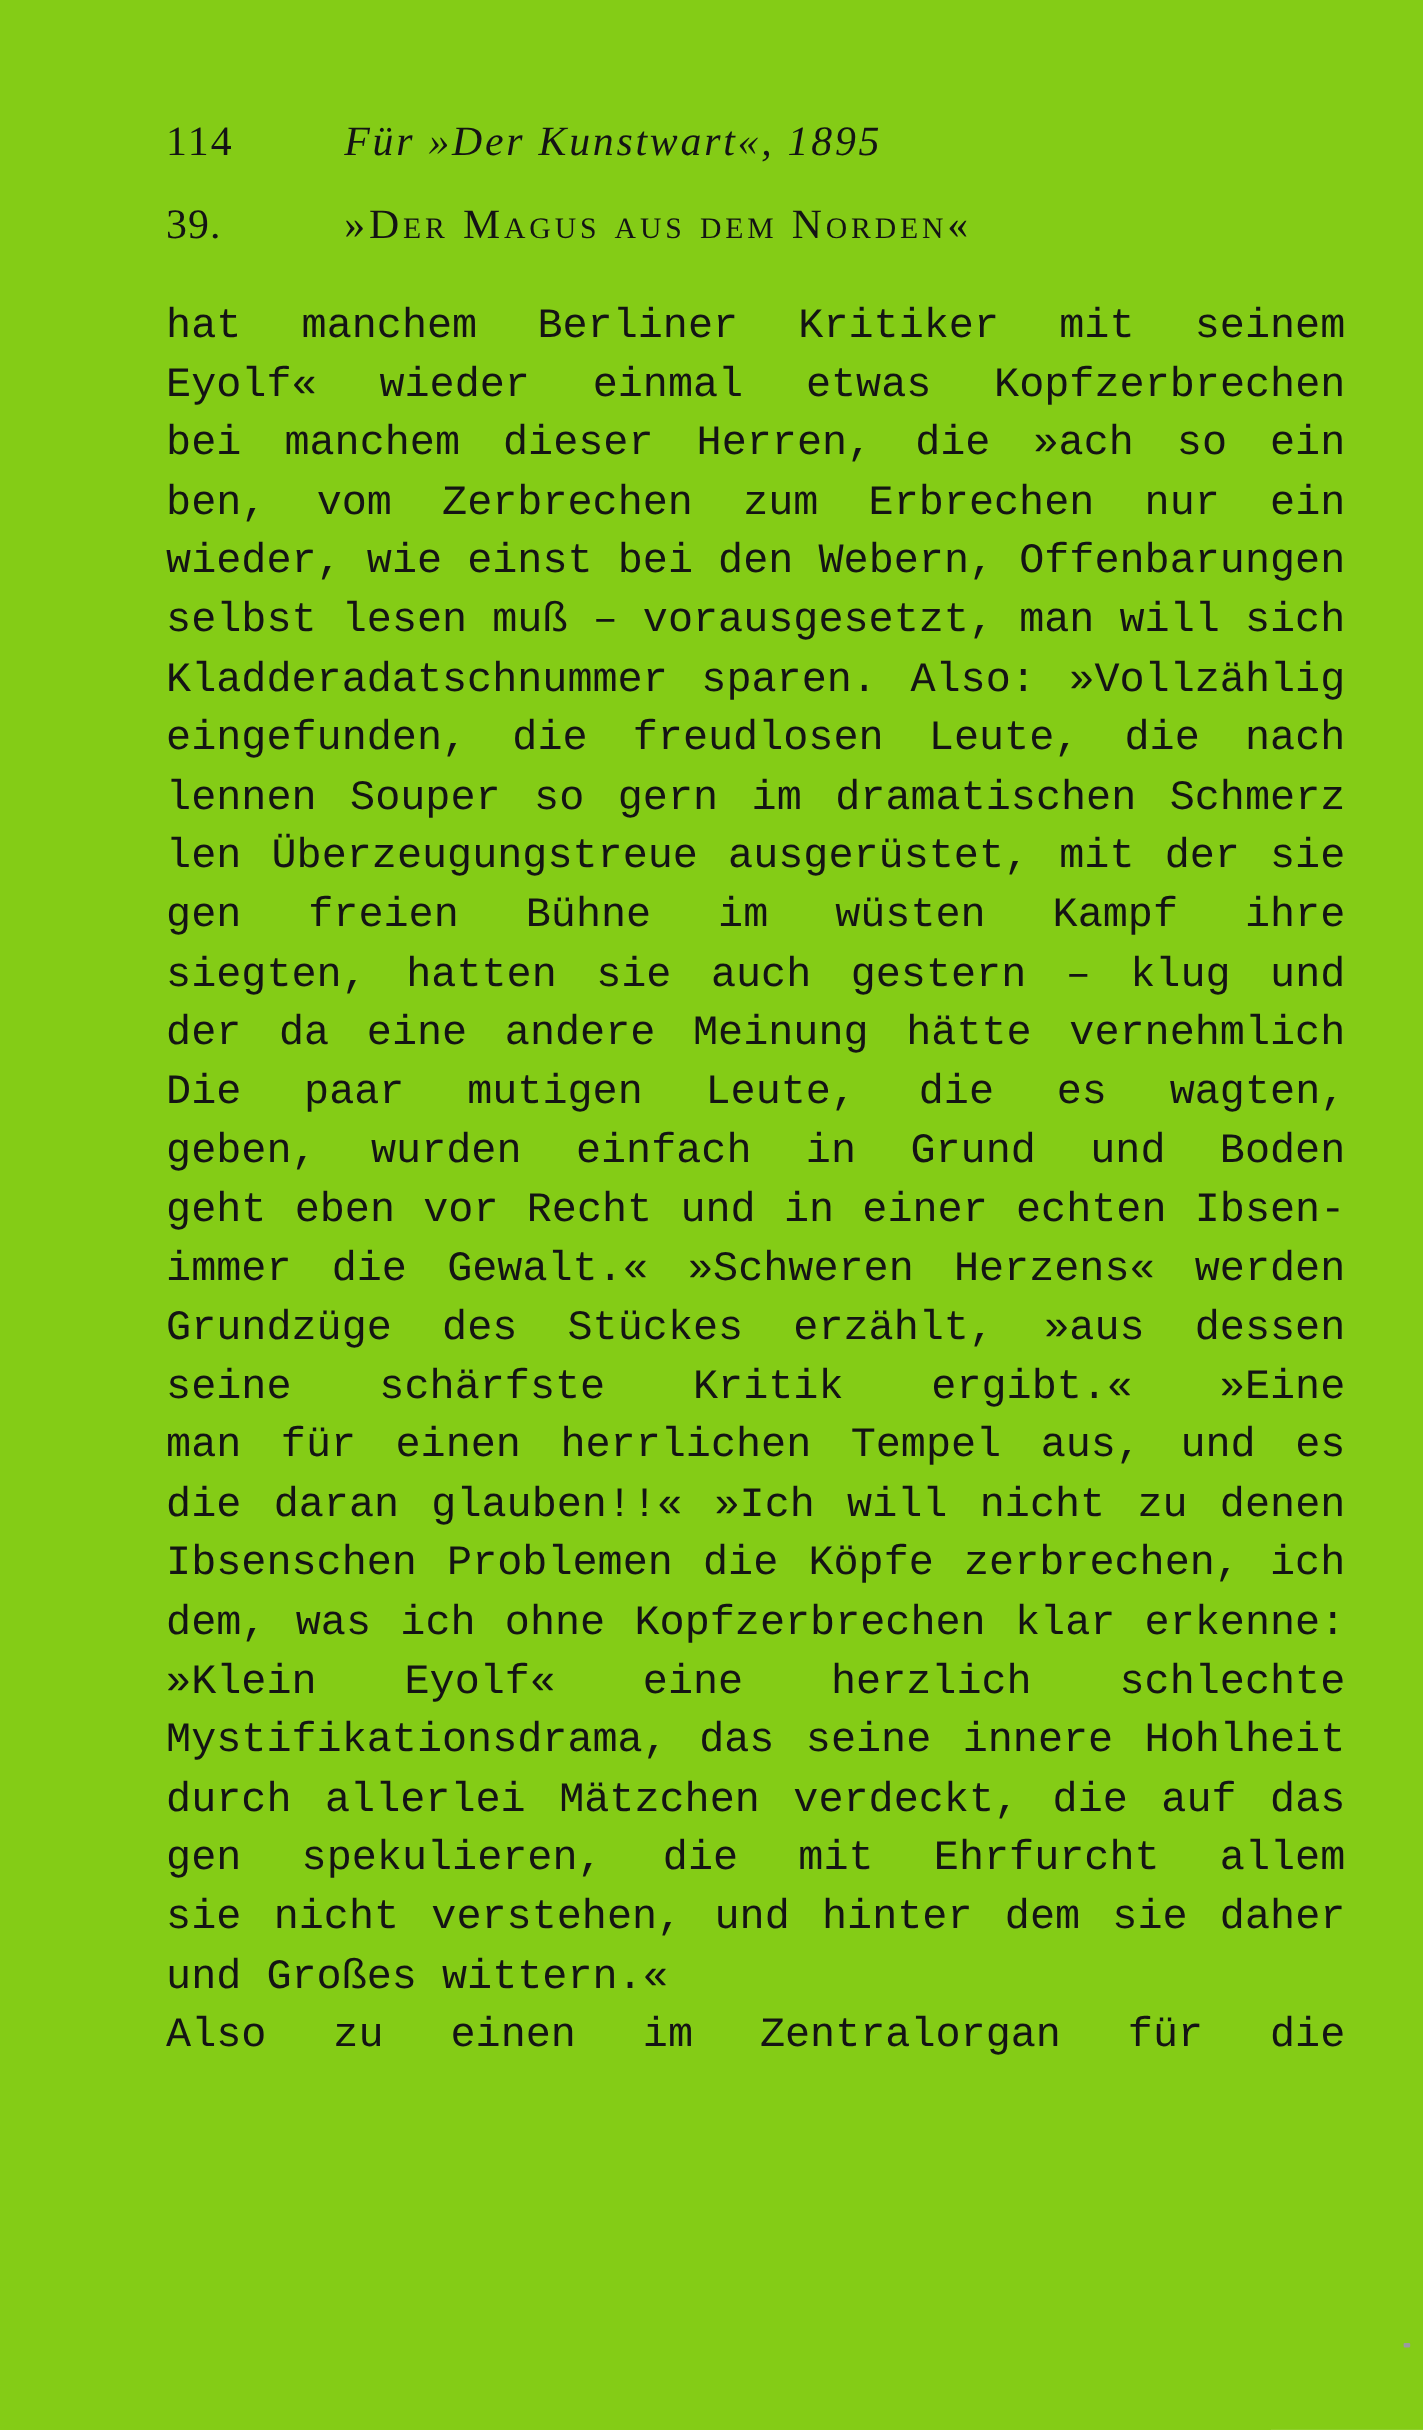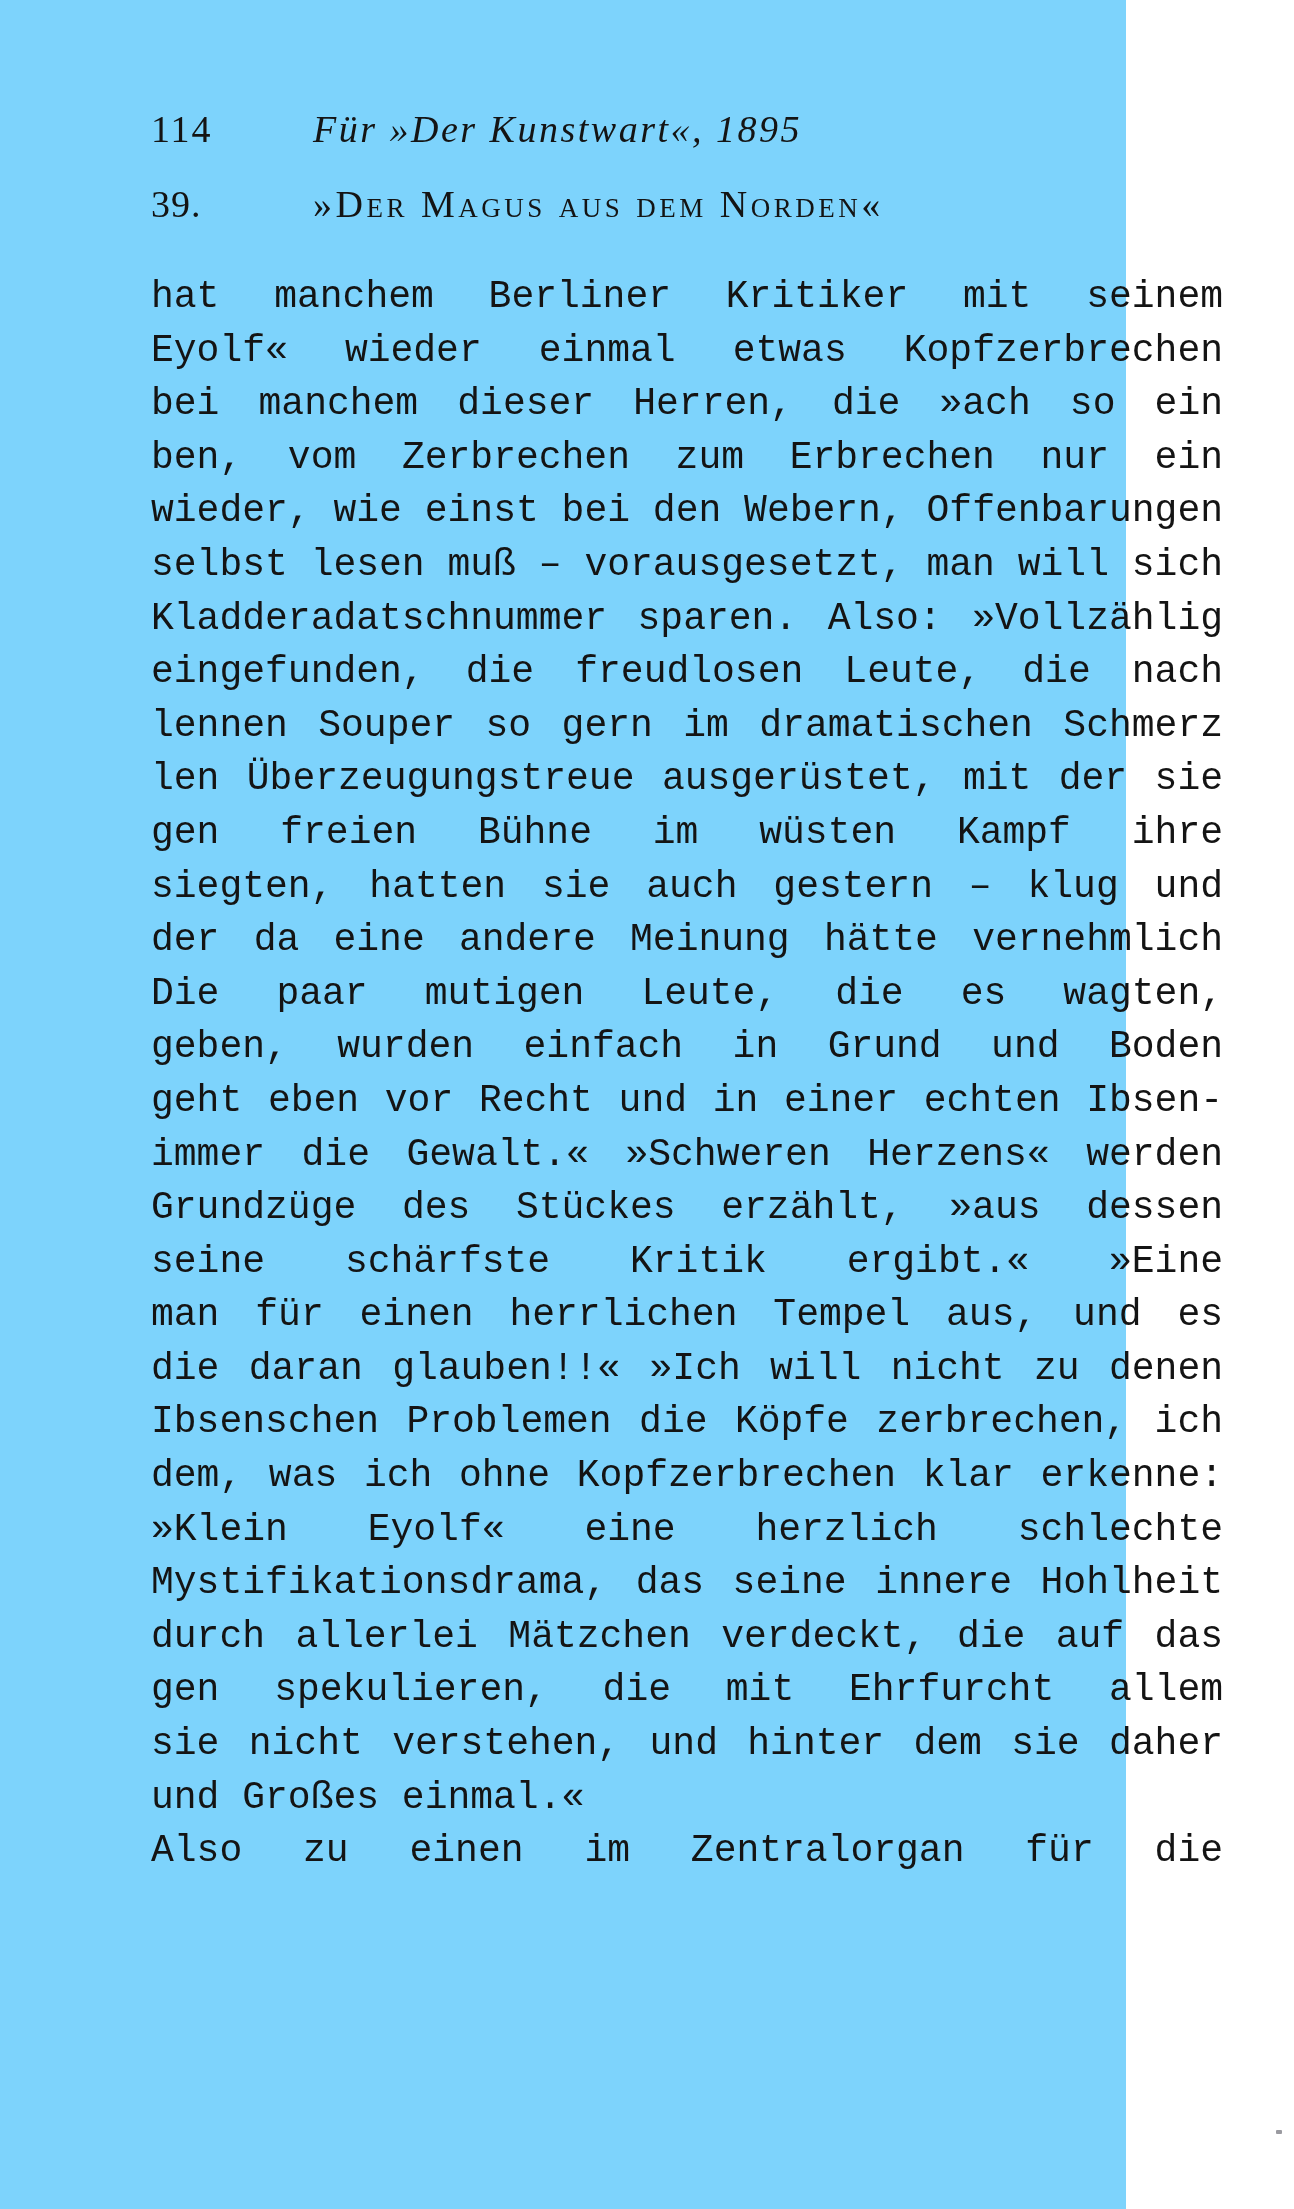--- a/index.html
+++ b/index.html
@@ -5,22 +5,22 @@
   html, body { margin: 0; padding: 0; }
   body {
     width: 1294px; height: 2209px;
     background: #ffffff;
     font-family: "Liberation Serif", "DejaVu Serif", serif;
     color: #141414;
     overflow: hidden;
   }
   .page {
     position: relative;
-    width: 1126px; height: 2209px;
-    background: #7dd3fc;
+    width: 1294px; height: 2209px;
+    background: #84cc16;
   }
   
   .pagehead {
     position: absolute;
     top: 103px; left: 151px; width: 1072px;
     height: 52px; line-height: 52px;
     font-size: 38px;
   }
   .pagenum {
     position: absolute; left: 0; top: 0;
@@ -109,19 +109,19 @@
       <div class="line just"><span>seine schärfste Kritik ergibt.« »Eine baufällige Narrenzelle gibt</span></div>
       <div class="line just"><span>man für einen herrlichen Tempel aus, und es finden sich Leute,</span></div>
       <div class="line just"><span>die daran glauben!!« »Ich will nicht zu denen gehören, die sich an</span></div>
       <div class="line just"><span>Ibsenschen Problemen die Köpfe zerbrechen, ich gern genug an</span></div>
       <div class="line just"><span>dem, was ich ohne Kopfzerbrechen klar erkenne: nämlich, daß</span></div>
       <div class="line just"><span>»Klein Eyolf« eine herzlich schlechte Bühnendichtung ist, ein</span></div>
       <div class="line just"><span>Mystifikationsdrama, das seine innere Hohlheit und Dürftigkeit</span></div>
       <div class="line just"><span>durch allerlei Mätzchen verdeckt, die auf das Empfinden derjeni-</span></div>
       <div class="line just"><span>gen spekulieren, die mit Ehrfurcht allem gegenüberstehen, was</span></div>
       <div class="line just"><span>sie nicht verstehen, und hinter dem sie daher etwas sehr Kluges</span></div>
-      <div class="line"><span>und Großes einmal.«</span></div>
+      <div class="line"><span>und Großes wittern.«</span></div>
       <div class="line just"><span>Also zu einen im Zentralorgan für die Reichshauptstadt unter J. K.</span></div>
     </div>
 
   <div class="speck"></div>
 
 </div>
 
 </body></html>

